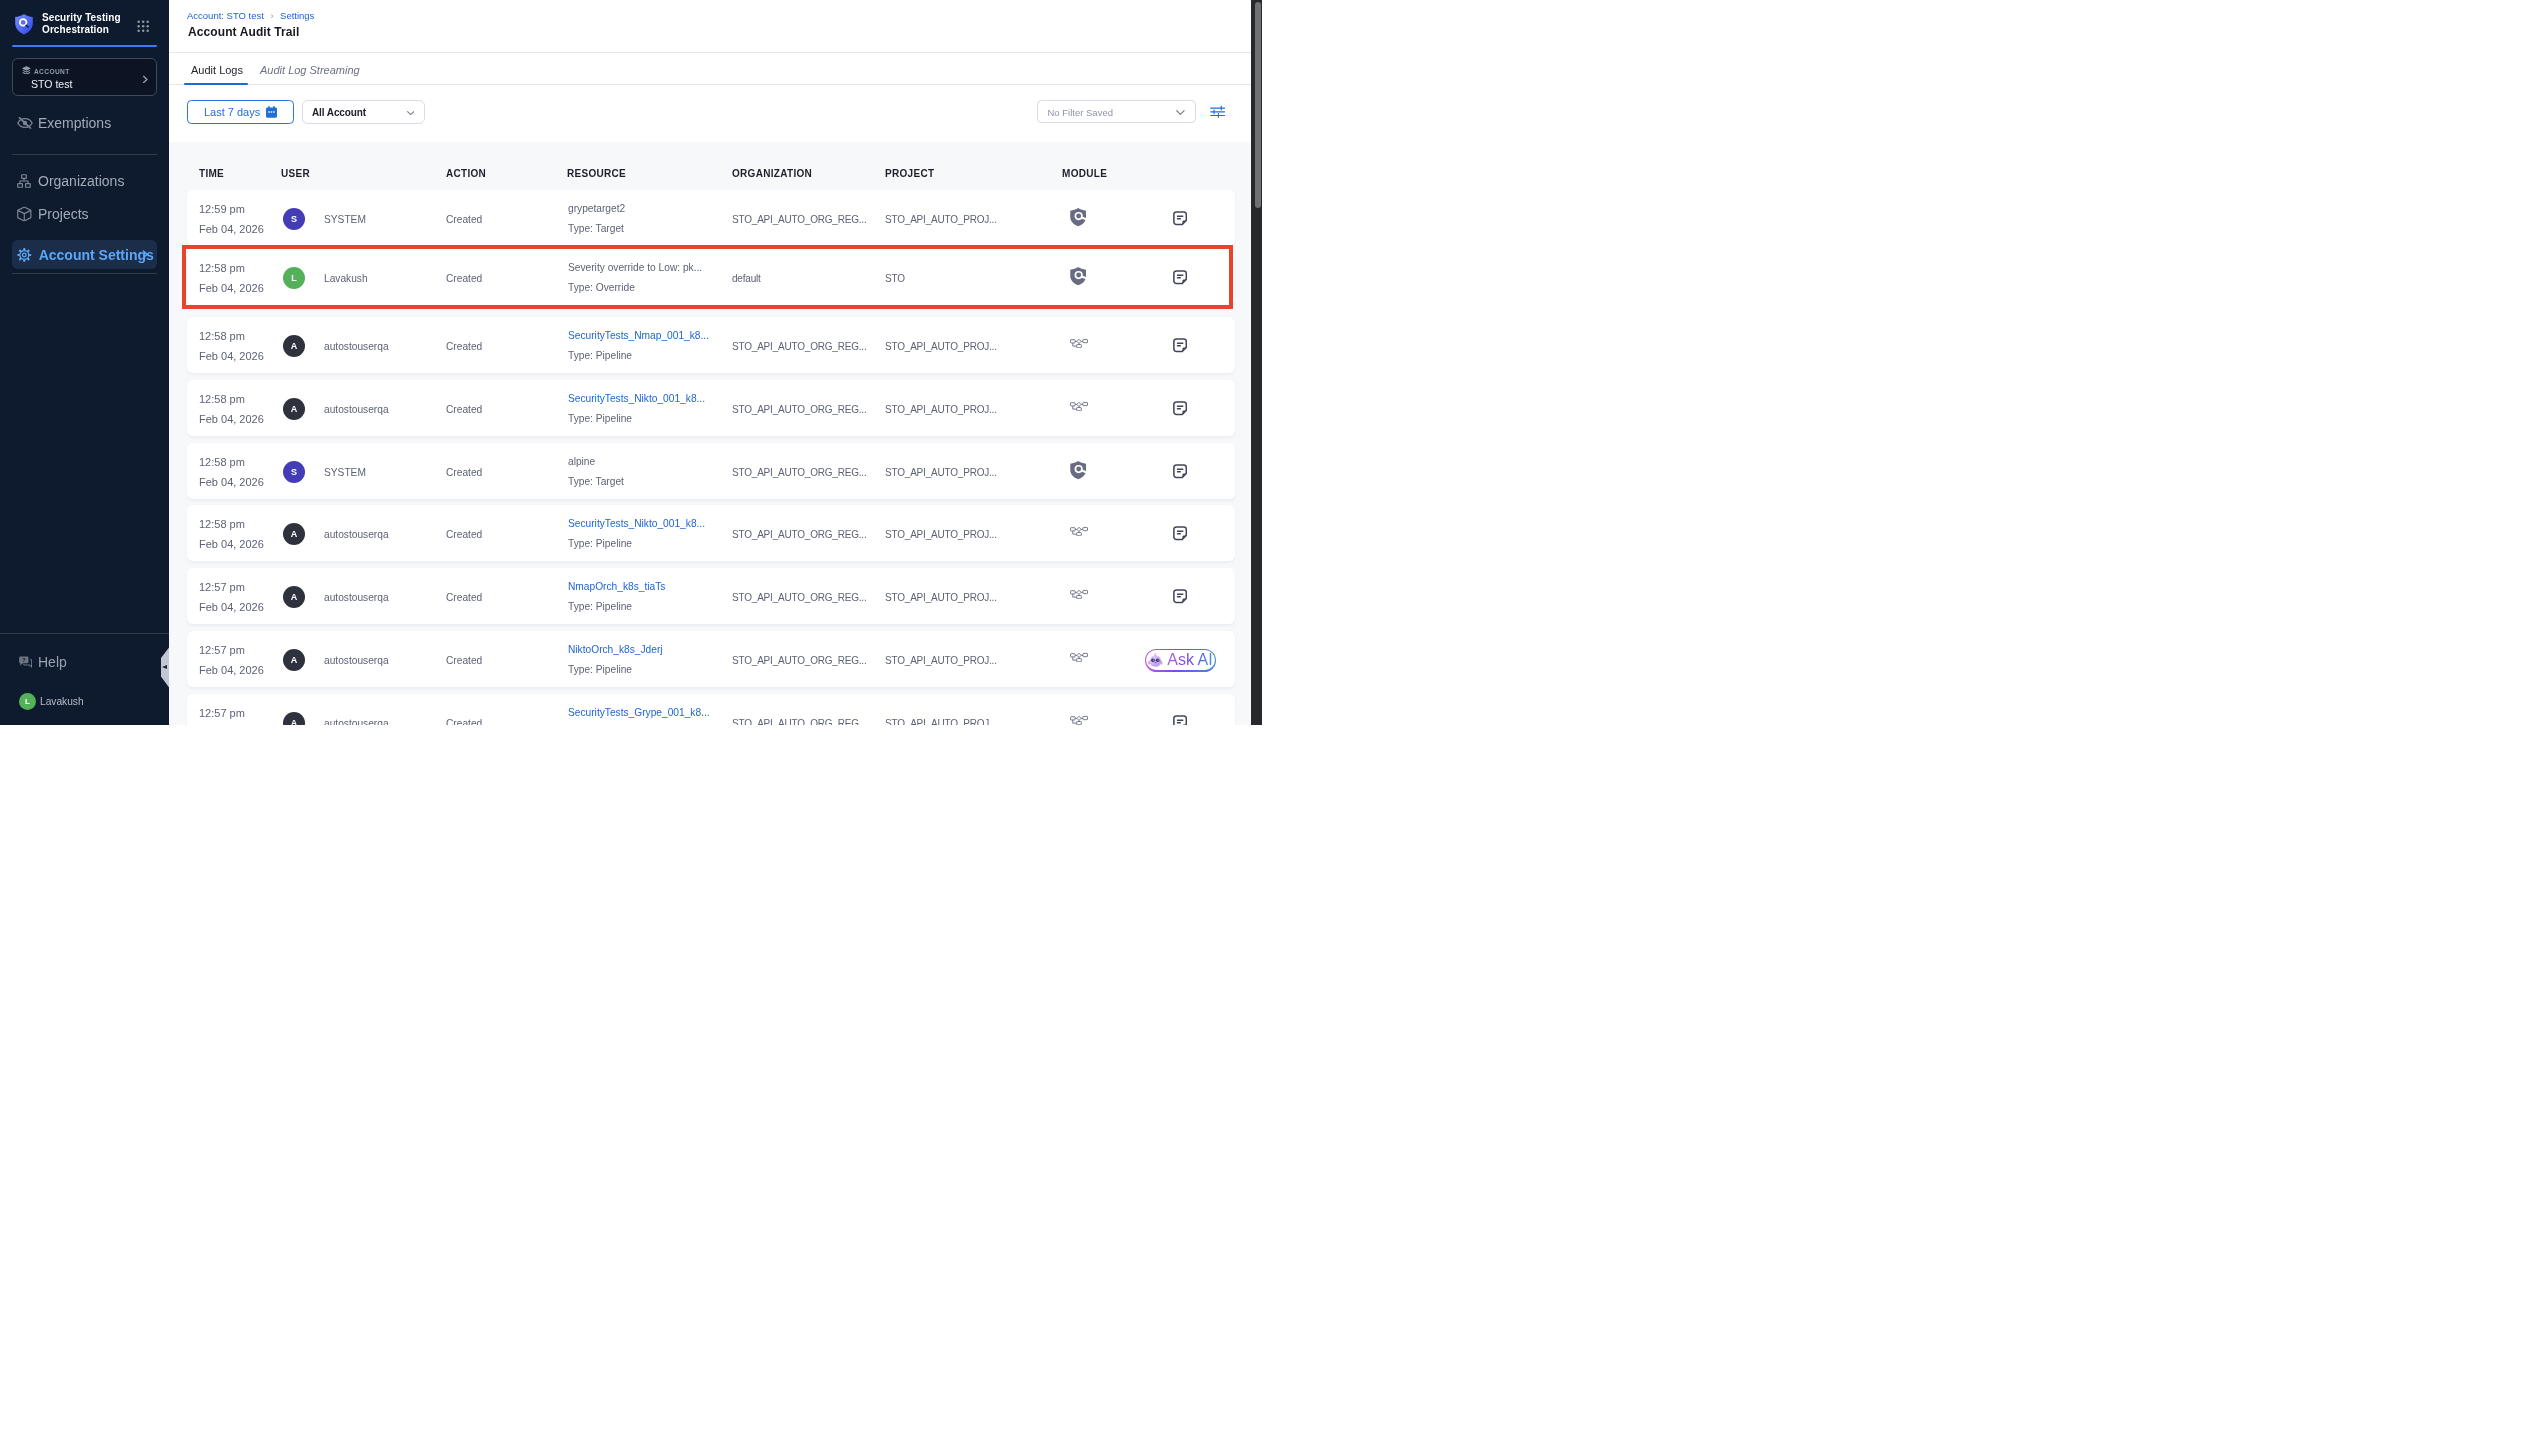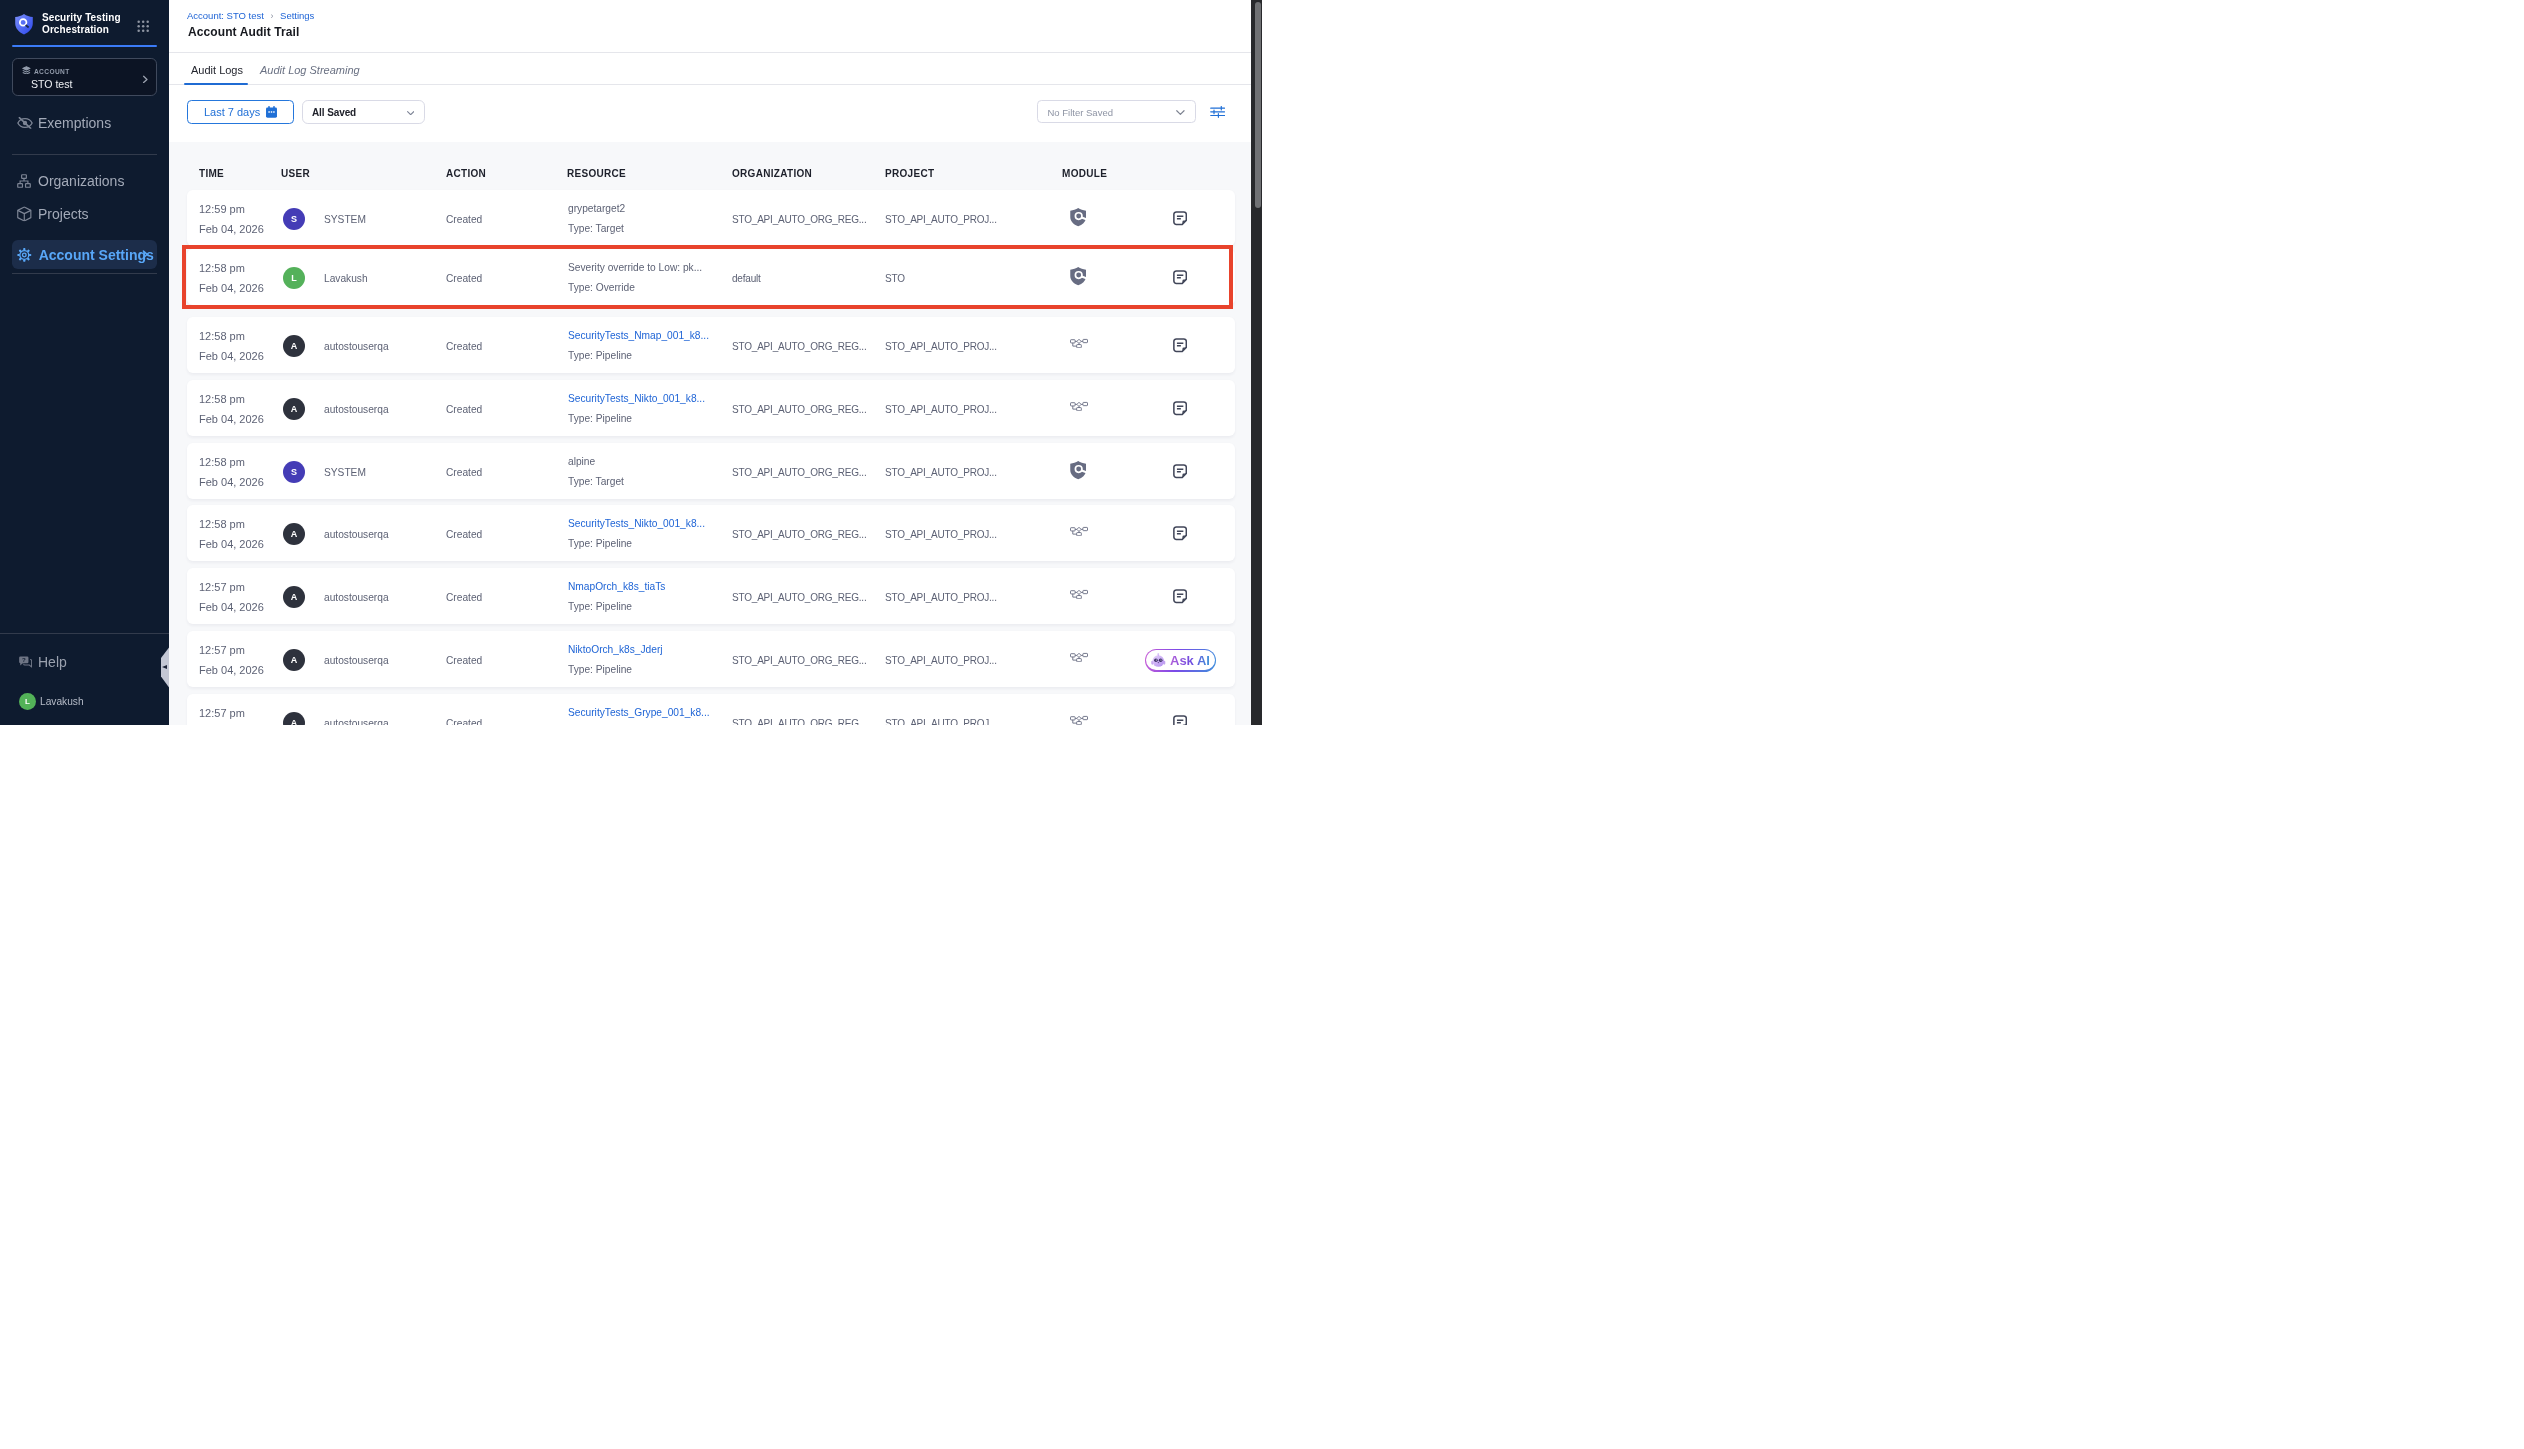--- a/index.html
+++ b/index.html
@@ -53,21 +53,21 @@
   .c-res .lnk { color:#2065d6; }
   .c-org { position:absolute; left:545px; top:29px; transform:translateY(-50%); font-size:10px; letter-spacing:-0.2px; color:#5d6275; }
   .c-proj { position:absolute; left:698px; top:29px; transform:translateY(-50%); font-size:10px; letter-spacing:-0.2px; color:#5d6275; }
   .c-mod { position:absolute; left:883px; top:18px; }
   .c-note { position:absolute; left:986px; top:21px; }
 
   #redbox { position:absolute; left:182px; top:245px; width:1051px; height:64px; border:4px solid #e8432c; z-index:5; }
 
   #askai { position:absolute; left:1145px; top:649px; width:71px; height:22.6px; border-radius:11.7px; background:linear-gradient(100deg,#c95cd6,#7b4ae8 45%,#3e8fdc); padding:1.3px; z-index:6; }
   #askai .inner { width:100%; height:100%; border-radius:10.2px; background:#fff; display:flex; align-items:center; justify-content:center; gap:4.4px; }
-  #askai .txt { font-size:13px; font-weight:bold; background:linear-gradient(95deg,#b35fd8,#6d4be0 55%,#3e98d8); -webkit-background-clip:text; background-clip:text; color:transparent; }
+  #askai .txt { font-size:16px; font-weight:normal; background:linear-gradient(95deg,#b35fd8,#6d4be0 55%,#3e98d8); -webkit-background-clip:text; background-clip:text; color:transparent; }
 
   #scrolltrack { position:absolute; left:1251px; top:0; width:11px; height:725px; background:#28292c; }
   #scrollthumb { position:absolute; left:1255px; top:2.2px; width:6px; height:206px; background:#707174; border-radius:3.3px; }
 </style>
 </head>
 <body>
 
 <div id="sidebar">
   <svg class="abs" style="left:14.6px;top:14px" width="18" height="21" viewBox="0 0 25 29">
     <defs>
@@ -203,21 +203,21 @@
       <rect x="1.5" y="5.5" width="12" height="9" fill="#1f6fd6"></rect>
       <g fill="#fff">
         <rect x="3.2" y="7.2" width="2" height="2"></rect>
         <rect x="6.5" y="7.2" width="2" height="2"></rect>
         <rect x="9.8" y="7.2" width="2" height="2"></rect>
       </g>
     </svg>
   </div>
 
   <div id="sel-events">
-    <div class="lbl">All Saved</div>
+    <div class="lbl">All Account</div>
     <svg class="chev-down" style="right:10.2px;top:9.5px;width:7.3px;height:4.4px" viewBox="0 0 12 7">
       <path d="M1 1 L6 6 11 1" fill="none" stroke="#7d8496" stroke-width="1.8" stroke-linecap="round" stroke-linejoin="round"></path>
     </svg>
   </div>
 
   <div id="sel-filter">
     <div class="lbl">No Filter Saved</div>
     <svg class="chev-down" style="right:10.2px;top:8.8px" viewBox="0 0 12 7">
       <path d="M1 1 L6 6 11 1" fill="none" stroke="#7c8290" stroke-width="1.6" stroke-linecap="round" stroke-linejoin="round"></path>
     </svg>

